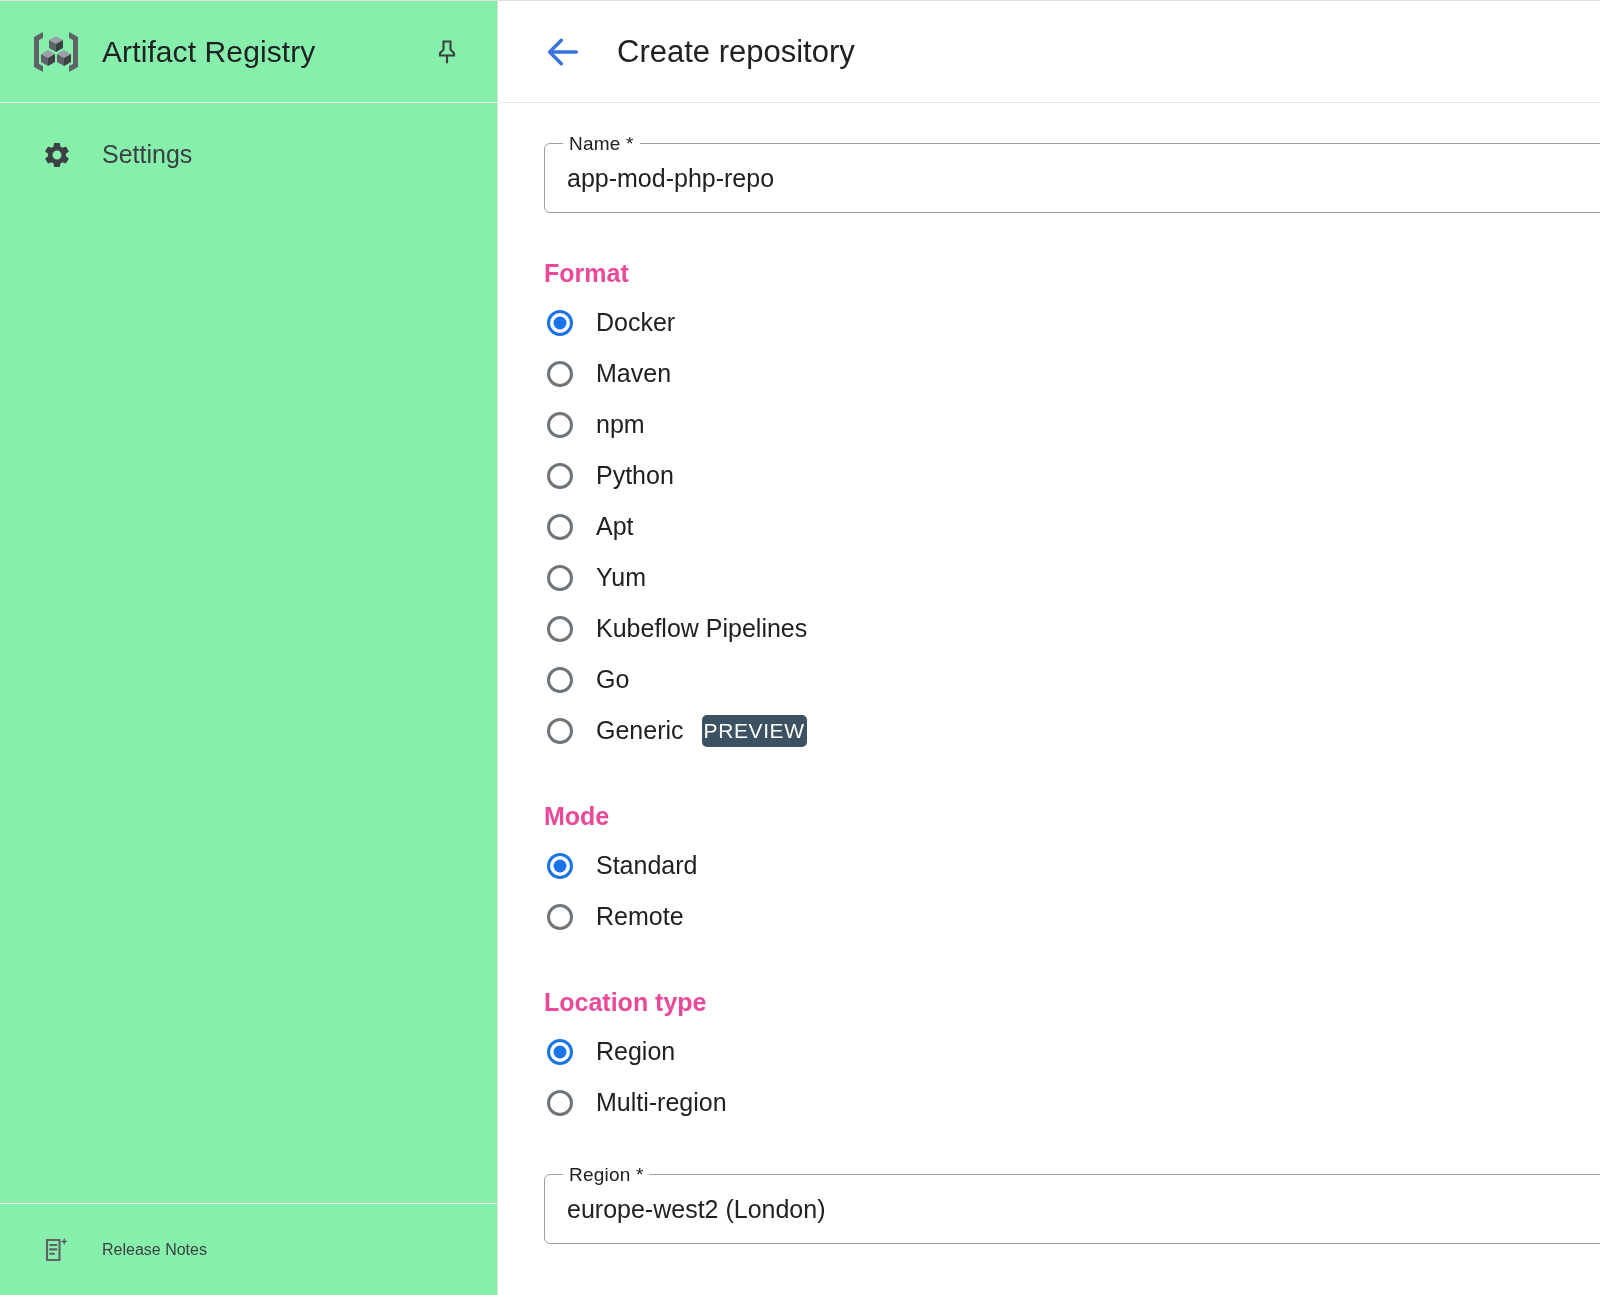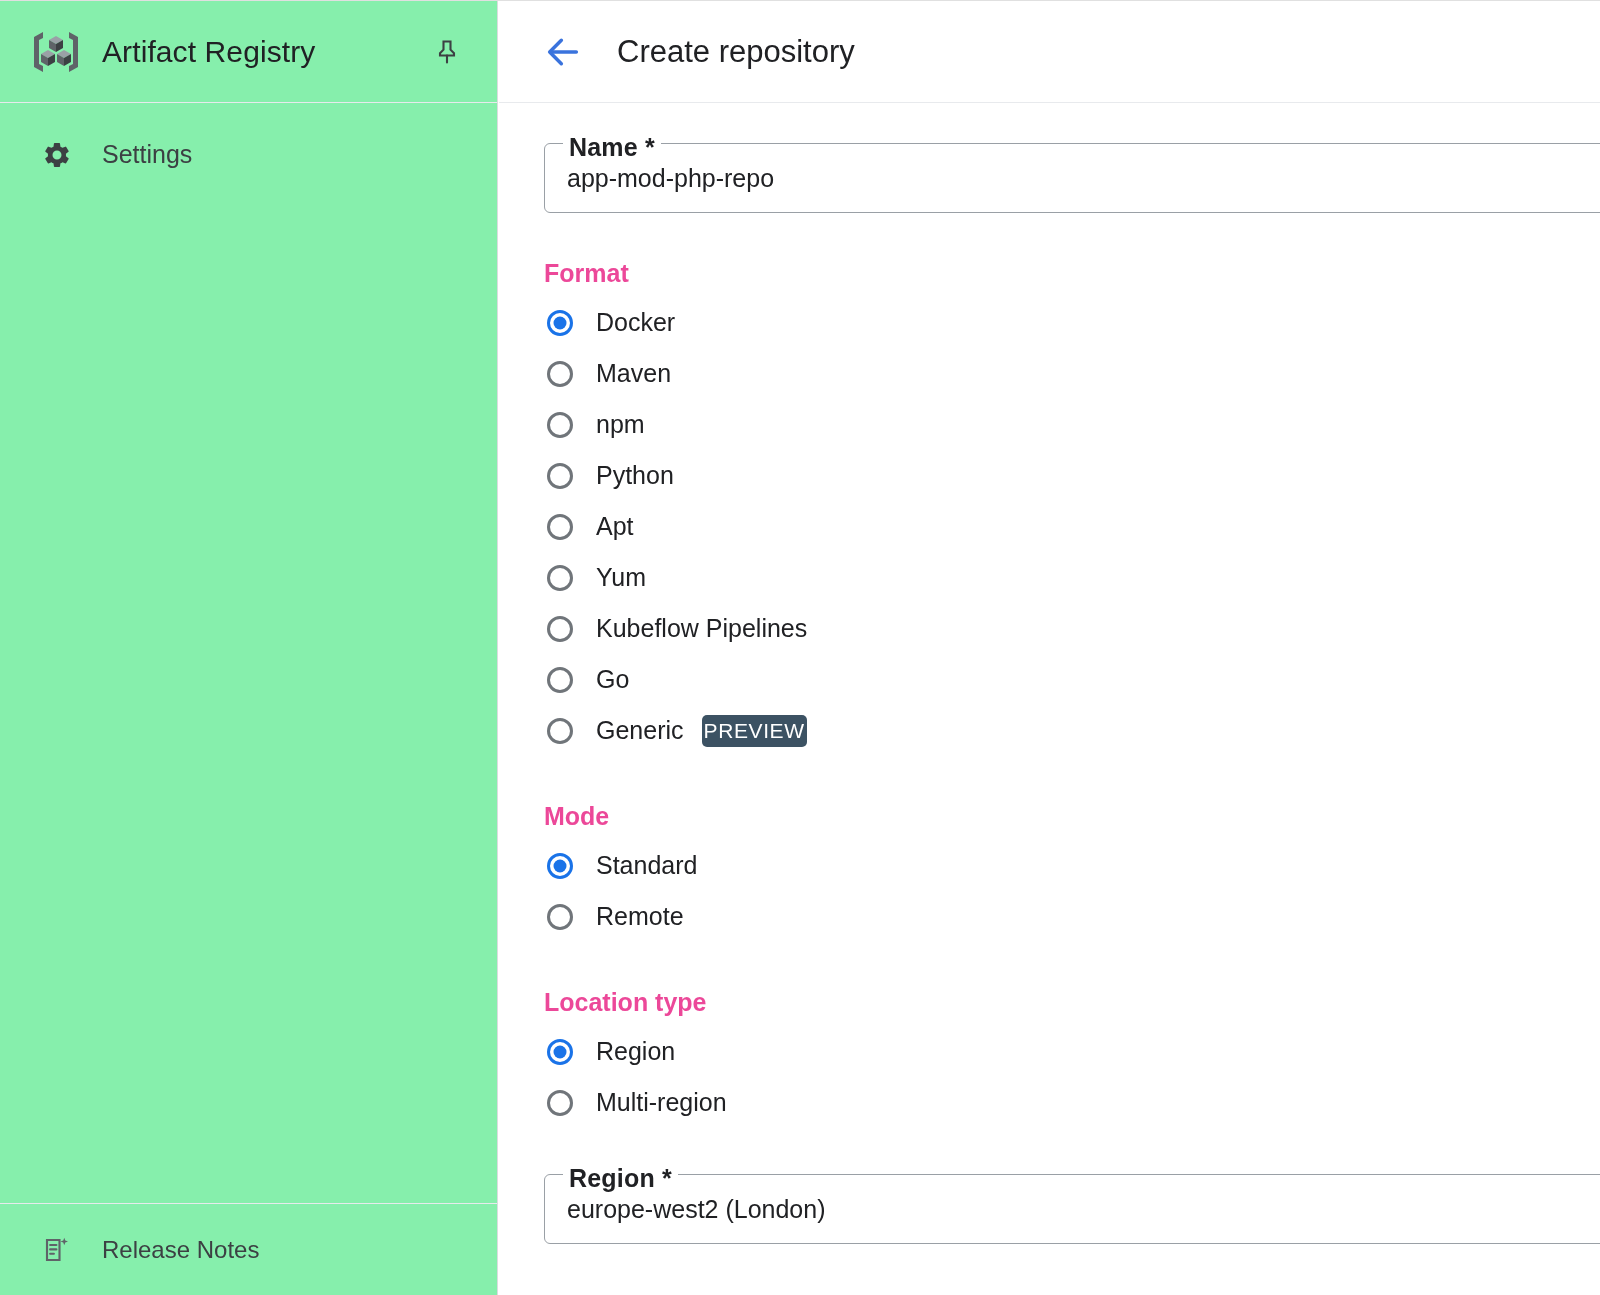--- a/index.html
+++ b/index.html
@@ -109,21 +109,21 @@
     padding-left: 40px;
     cursor: pointer;
   }
   .footer-icon {
     width: 34px; height: 34px;
     flex: 0 0 34px;
     display: flex; align-items: center; justify-content: center;
   }
   .footer-label {
     margin-left: 28px;
-    font-size: 24px;
+    font-size: 16px;
     color: #3c4043;
     white-space: nowrap;
   }
 
   
   #main {
     position: absolute;
     left: 499px; top: 0;
     width: 1209px;
     height: 1295px;
@@ -165,22 +165,22 @@
     display: flex;
     align-items: center;
     padding: 0 22px;
   }
   .mdc-field .notch-label {
     position: absolute;
     top: -11px;
     left: 18px;
     background: #ffffff;
     padding: 0 6px;
-    font-size: 25px;
-    font-weight: bold;
+    font-size: 19px;
+    font-weight: normal;
     color: #202124;
     letter-spacing: 0.2px;
     white-space: nowrap;
   }
   .mdc-field .field-value {
     font-size: 25px;
     color: #202124;
     border: none;
     outline: none;
     background: transparent;

